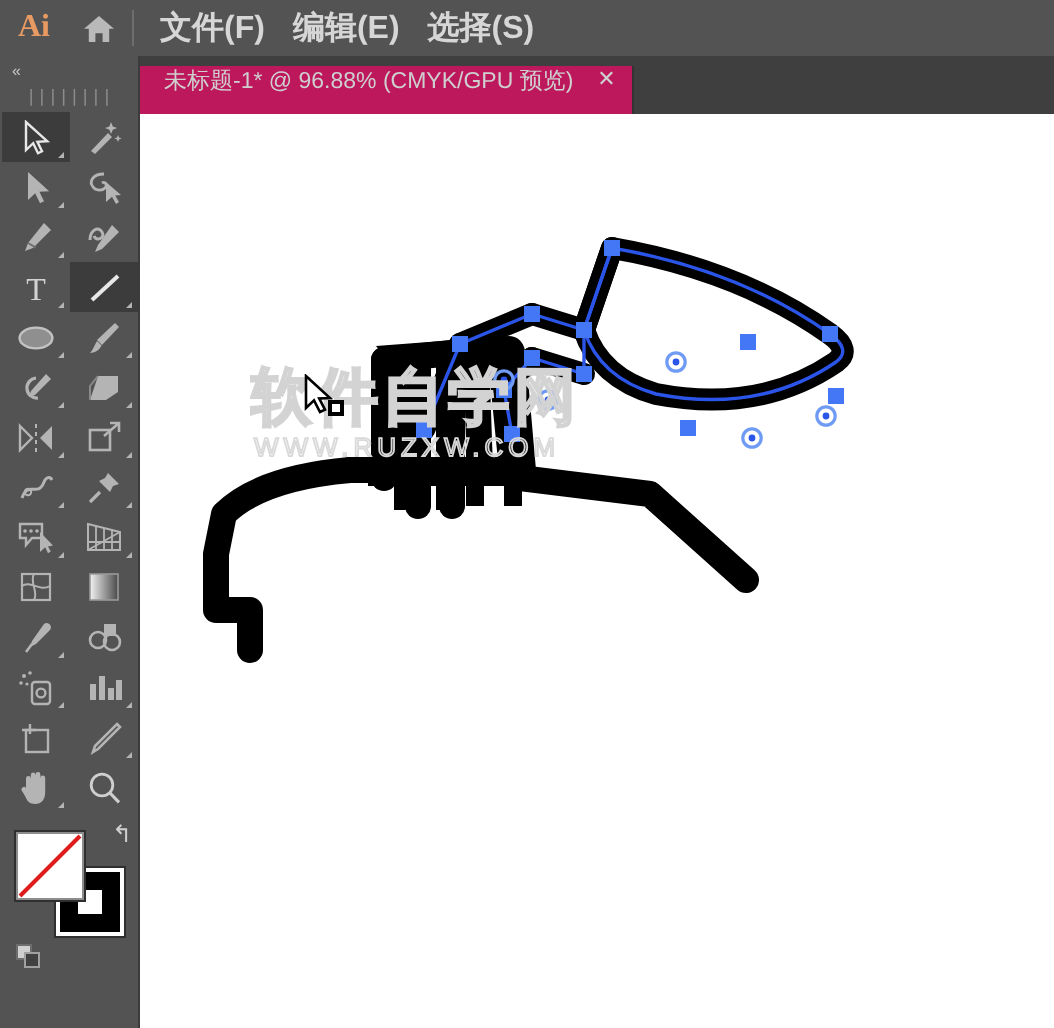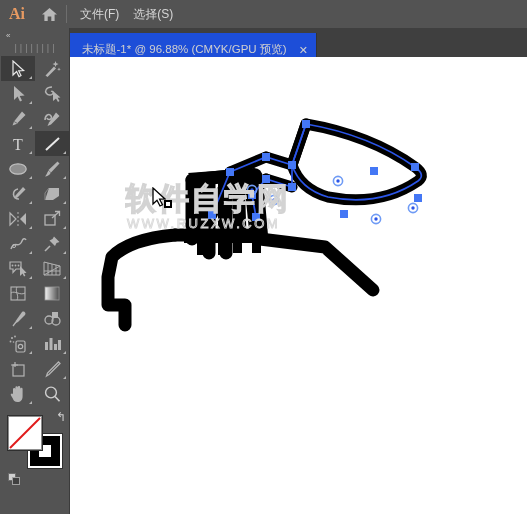--- a/index.html
+++ b/index.html
@@ -34,24 +34,25 @@
     width: 30px; height: 28px;
     display: flex; align-items: center; justify-content: center;
   }
   #menu-divider {
     width: 1px; height: 18px;
     background: #6e6e6e;
     margin: 0 6px 0 2px;
   }
   .menu-item {
     color: #d6d6d6;
-    font-size: 12px;
+    font-size: 16px;
     padding: 4px 7px;
     white-space: nowrap;
     cursor: default;
+    font-weight: bold;
   }
 
   
   #toolpanel {
     position: absolute; left: 0; top: 28px;
     width: 70px; height: 486px;
     background: #535353;
     border-right: 1px solid #3b3b3b;
   }
   #tool-collapse {
@@ -127,22 +128,22 @@
 
   
   #tabbar {
     position: absolute; left: 70px; top: 28px;
     width: 457px; height: 29px;
     background: #3f3f3f;
     display: flex; align-items: flex-end;
   }
   #doc-tab {
     height: 24px;
-    background: #1d4ed8;
-    display: flex; align-items: flex-end;
+    background: #be185d;
+    display: flex; align-items: flex-start;
     padding: 0 8px 0 12px;
     border-right: 1px solid #333;
     cursor: default;
   }
   #doc-tab-title {
     color: #cfcfcf;
     font-size: 11.5px;
     white-space: nowrap;
   }
   #doc-tab-close {
@@ -187,20 +188,21 @@
 
   <div id="menubar">
     <div id="ai-logo">Ai</div>
     <div id="home-btn">
       <svg width="17" height="15" viewBox="0 0 17 15">
         <path d="M8.5 1 L16 7.4 L13.6 7.4 L13.6 14 L10.3 14 L10.3 9.6 L6.7 9.6 L6.7 14 L3.4 14 L3.4 7.4 L1 7.4 Z" fill="#b9b9b9"></path>
       </svg>
     </div>
     <div id="menu-divider"></div>
     <div class="menu-item">文件(F)</div>
+    <div class="menu-item">编辑(E)</div>
     <div class="menu-item">选择(S)</div>
   </div>
 
   <div id="toolpanel">
     <div id="tool-collapse">«</div>
     <div id="tool-grip">||||||||</div>
 
     <div id="tool-grid">
 
       <div class="tool active">

